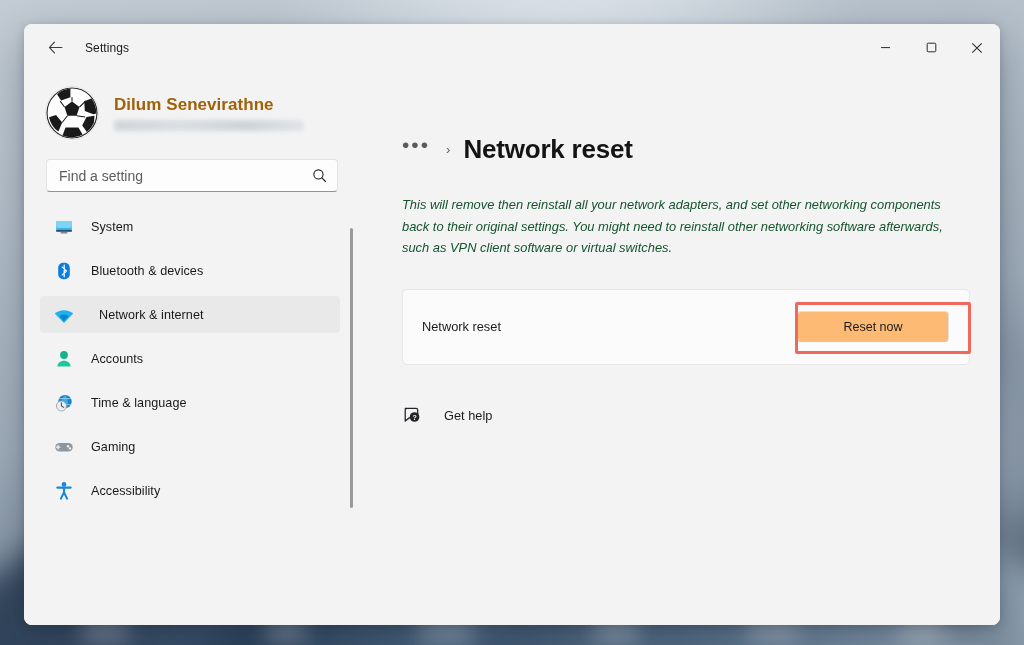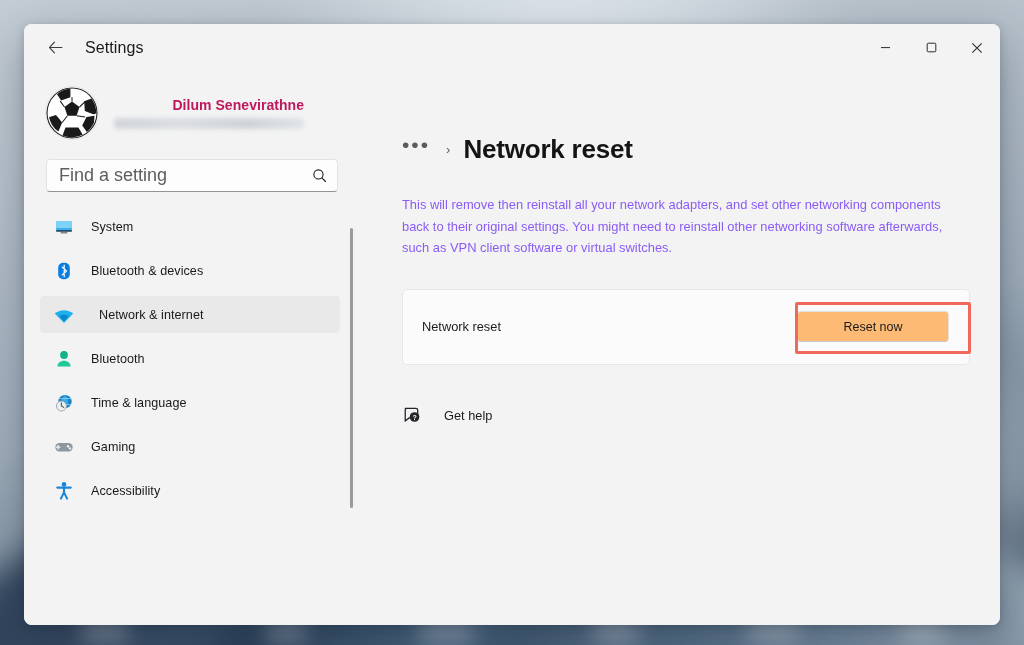--- a/index.html
+++ b/index.html
@@ -72,21 +72,21 @@
     background:#f3f3f3;
     position:relative;
   }
   #back-button {
     width:34px; height:30px; margin-left:14px;
     display:flex; align-items:center; justify-content:center;
     border-radius:4px; cursor:pointer;
     color:#3c3c3c;
   }
   .tb-title {
-    font-size:16px; color:#1b1b1b; margin-left:13px;
+    font-size:12px; color:#1b1b1b; margin-left:13px;
     letter-spacing:.1px;
   }
   #window-controls {
     position:absolute; right:0; top:0; height:47px;
     display:flex;
   }
   .wc {
     width:46px; height:47px;
     display:flex; align-items:center; justify-content:center;
     cursor:pointer; color:#2b2b2b;
@@ -109,44 +109,43 @@
   }
   #avatar {
     width:52px; height:52px; border-radius:50%;
     position:relative; overflow:hidden;
     background:#fff; flex:0 0 52px;
     box-shadow:0 0 0 1px rgba(0,0,0,.06);
   }
   #avatar svg { display:block; }
   .acct-text { margin-left:16px; }
   .acct-name {
-    font-size:14px; font-weight:bold; color:#be185d;
+    font-size:17px; font-weight:bold; color:#a16207;
     letter-spacing:.05px;
-    text-align:right;
   }
   .acct-email {
     margin-top:5px; width:190px; height:11px; border-radius:3px;
     background:linear-gradient(90deg,#cfd3d8,#d9dde1 35%,#ccd1d6 70%,#dfe3e7);
     filter:blur(2.6px); opacity:.95;
   }
 
   
   #search-wrap {
     margin:14px 16px 0 6px;
     height:33px;
     background:#fdfdfd;
     border:1px solid #e2e2e2;
     border-bottom:1px solid #949494;
     border-radius:4px;
     display:flex; align-items:center;
     padding:0 10px 0 12px;
   }
   #search-input {
     flex:1; border:0; outline:0; background:transparent;
-    font-family:inherit; font-size:18px; color:#1b1b1b;
+    font-family:inherit; font-size:14px; color:#1b1b1b;
   }
   #search-input::placeholder { color:#5d5d5d; }
   #search-icon { color:#1d1d1d; display:flex; }
 
   
   #nav {
     margin-top:16px; flex:1;
     position:relative; overflow:hidden;
     padding-right:14px;
   }
@@ -195,21 +194,21 @@
   #breadcrumb-sep {
     margin:0 13px 0 16px; color:#5e5e5e; font-size:13px;
   }
   #page-title {
     font-size:26px; font-weight:bold; color:#141414;
     letter-spacing:-.2px;
   }
   .desc {
     margin-top:25px;
     font-size:12.9px; line-height:21.5px;
-    color:#8b5cf6; max-width:600px;
+    color:#14532d; max-width:600px;font-style:italic;
   }
   .desc.second { margin-top:22px; }
 
   
   #reset-card {
     margin-top:30px;
     height:76px;
     background:#fbfbfb;
     border:1px solid #e7e7e7;
     border-radius:5px;
@@ -372,21 +371,21 @@
 
 
 
         <div class="nav-item">
           <span class="nav-icon">
             <svg width="20" height="20" viewBox="0 0 20 20">
               <circle cx="10" cy="6" r="3.9" fill="#14b38a"></circle>
               <path d="M3.4 17.4c0-3.3 3-5.6 6.6-5.6s6.6 2.3 6.6 5.6z" fill="#1fc79a"></path>
             </svg>
           </span>
-          <span class="nav-label">Bluetooth</span>
+          <span class="nav-label">Accounts</span>
         </div>
 
         <div class="nav-item">
           <span class="nav-icon">
             <svg width="20" height="20" viewBox="0 0 20 20">
               <circle cx="11" cy="8.6" r="6.7" fill="#1a84c7"></circle>
               <path d="M11 1.9c1.9 1.7 3 4.1 3 6.7s-1.1 5-3 6.7c-1.9-1.7-3-4.1-3-6.7s1.1-5 3-6.7z" fill="#3fb0e8" opacity=".85"></path>
               <path d="M4.5 5.6h13M4.5 11.6h13" stroke="#bfe4f7" stroke-width=".85" fill="none" opacity=".75"></path>
               <circle cx="7.4" cy="13" r="5" fill="#eceff2" stroke="#9aa4ad" stroke-width=".9"></circle>
               <path d="M7.4 9.8V13l2.3 1.4" stroke="#4a545c" stroke-width="1.05" fill="none" stroke-linecap="round"></path>

